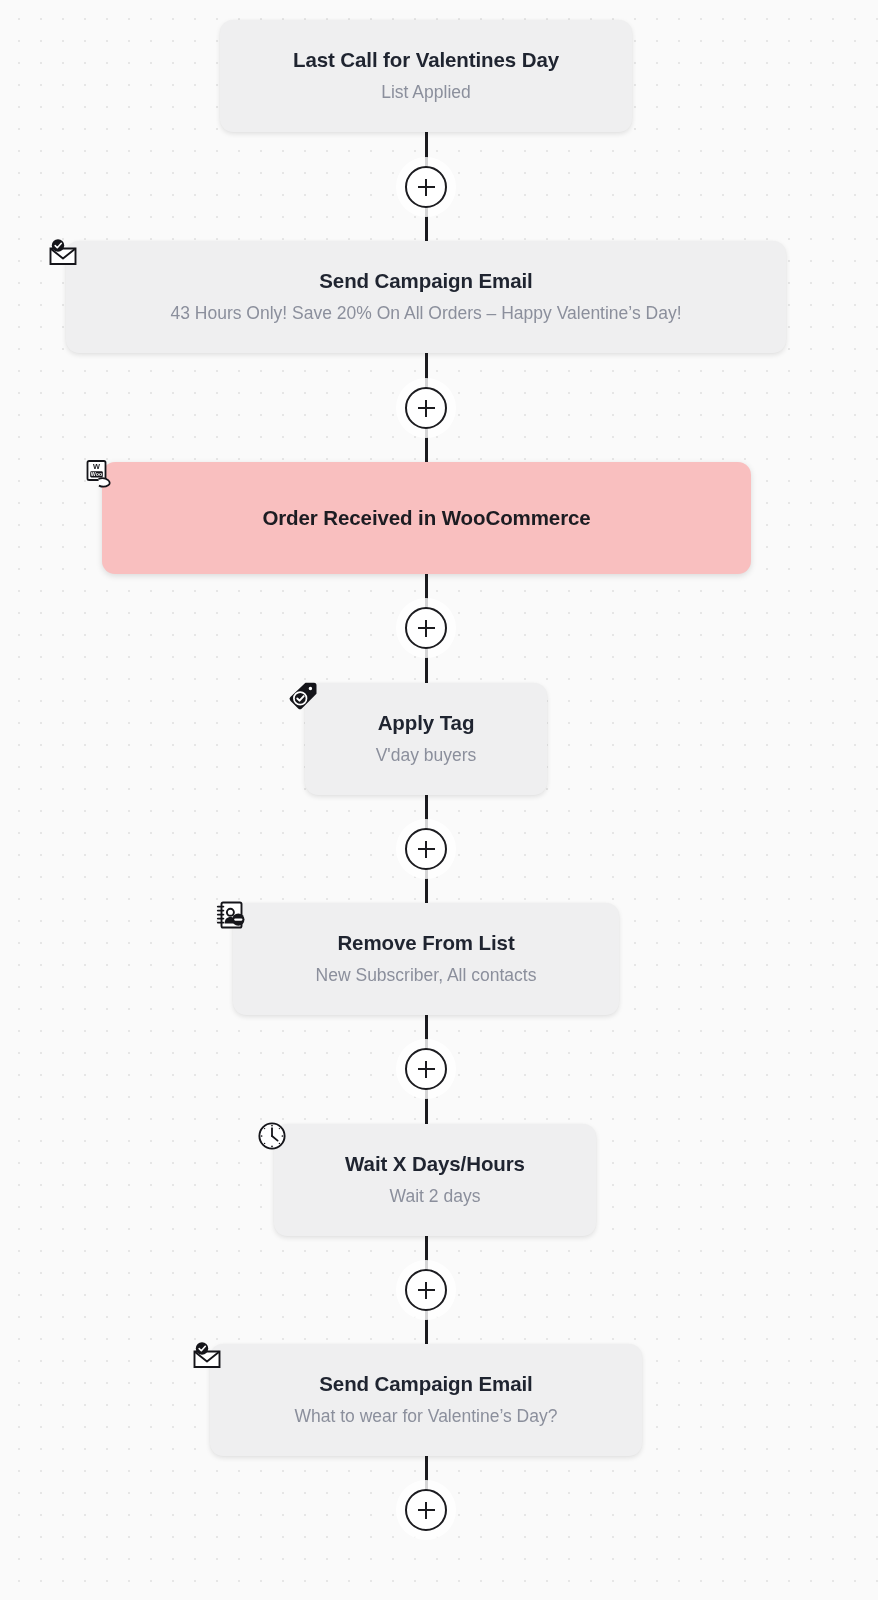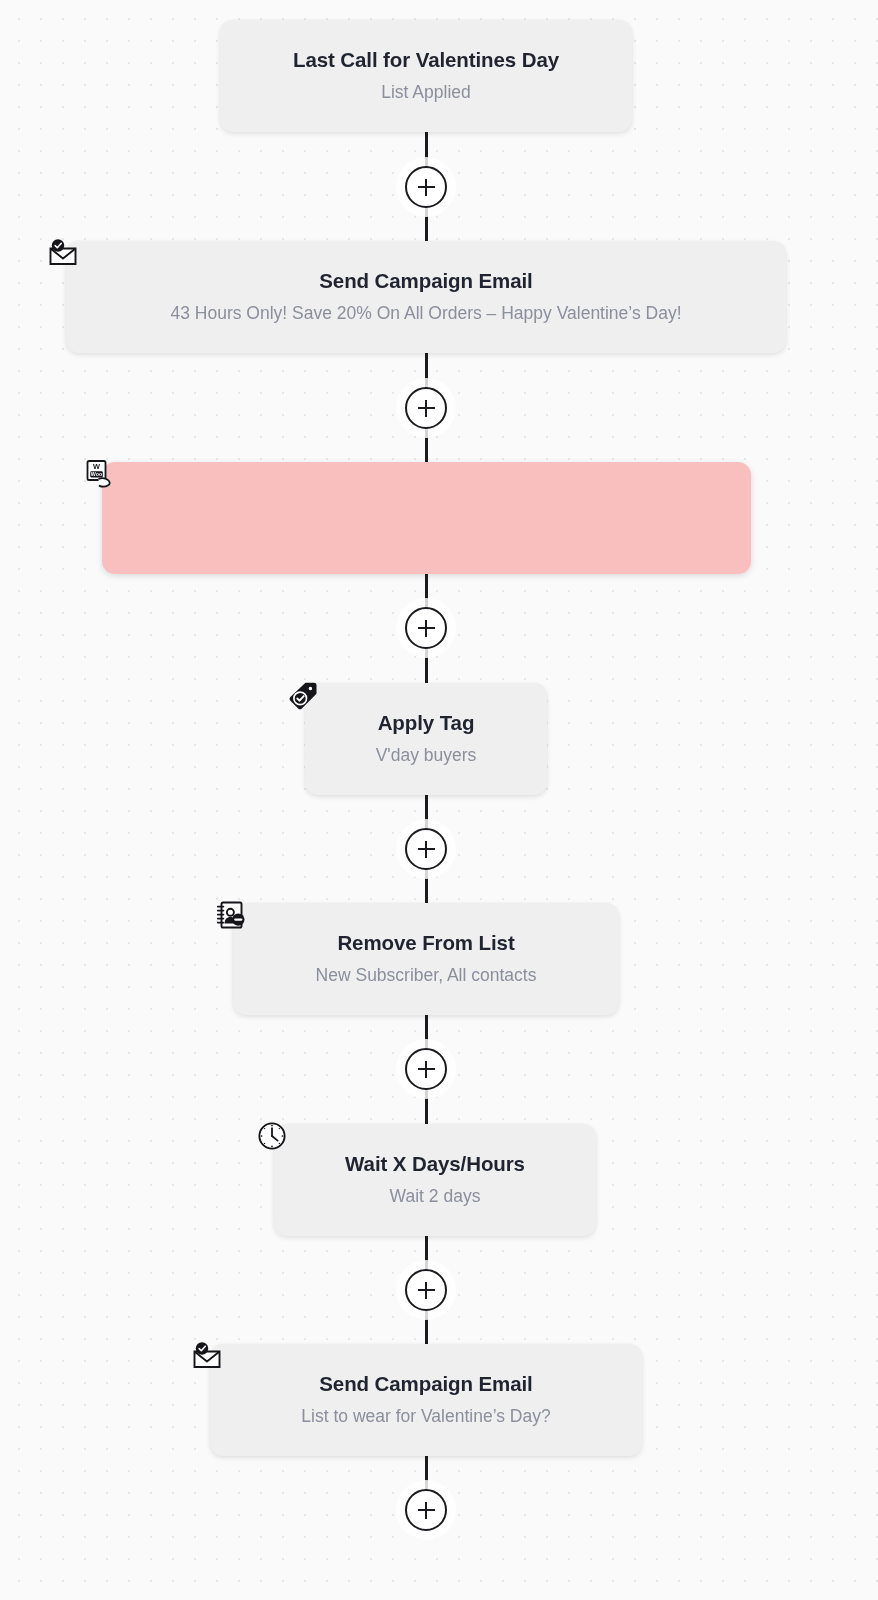--- a/index.html
+++ b/index.html
@@ -150,20 +150,21 @@
     <div class="node pink" style="left: 102px; top: 462px; width: 649px; height: 112px;">
       <div class="node-icon">
     <svg viewBox="0 0 34 34" xmlns="http://www.w3.org/2000/svg">
       <rect x="4.5" y="4" width="18" height="19" rx="1.6" fill="#ffffff" stroke="#15151a" stroke-width="1.8"></rect>
       <text x="13.5" y="12.3" font-family="Liberation Sans, sans-serif" font-size="7.4" font-weight="700" fill="#15151a" text-anchor="middle">W</text>
       <rect x="7.2" y="14.2" width="12.6" height="6.2" rx="1.1" fill="#15151a"></rect>
       <text x="13.5" y="19.2" font-family="Liberation Sans, sans-serif" font-size="5.3" font-weight="700" fill="#ffffff" text-anchor="middle">Woo</text>
       <path d="M15.5 22 c3.5 -1.4 7.4 -0.6 9.6 1.1 c2.2 1.7 2.0 4.0 0.1 5.2 c-2.2 1.4 -6.4 1.6 -9.3 0.3" fill="#ffffff" stroke="#15151a" stroke-width="1.8" stroke-linejoin="round"></path>
     </svg>
       </div>
+      <div class="node-title">Order Received in WooCommerce</div>
     </div>
     <div class="node" style="left: 305px; top: 683px; width: 242px; height: 112px;">
       <div class="node-icon">
     <svg viewBox="0 0 34 34" xmlns="http://www.w3.org/2000/svg">
       <path d="M19.8 5.6 H28 a1.6 1.6 0 0 1 1.6 1.6 v8.2 L15.2 29.8 a1.7 1.7 0 0 1 -2.4 0 L5.0 22 a1.7 1.7 0 0 1 0 -2.4 Z" fill="#15151a" stroke="#15151a" stroke-width="1.8" stroke-linejoin="round"></path>
       <circle cx="24.4" cy="10.6" r="2.5" fill="#ffffff" stroke="#15151a" stroke-width="1.5"></circle>
       <circle cx="14.2" cy="20.4" r="6.3" fill="#15151a" stroke="#ffffff" stroke-width="1.7"></circle>
       <path d="M11.3 20.5 l2.2 2.2 l4.2 -4.6" fill="none" stroke="#ffffff" stroke-width="1.9" stroke-linecap="round" stroke-linejoin="round"></path>
     </svg>
       </div>
@@ -214,21 +215,21 @@
     <div class="node" style="left: 210px; top: 1344px; width: 432px; height: 112px;">
       <div class="node-icon">
     <svg viewBox="0 0 34 34" xmlns="http://www.w3.org/2000/svg">
       <path d="M3.5 12.5 h25 v15.5 h-25 z" fill="#ffffff" stroke="#15151a" stroke-width="1.9"></path>
       <path d="M3.5 12.5 L16 22.5 L28.5 12.5" fill="none" stroke="#15151a" stroke-width="1.9" stroke-linejoin="round"></path>
       <circle cx="11" cy="9.5" r="6.2" fill="#15151a"></circle>
       <path d="M8.2 9.6 l2.1 2.1 l4.0 -4.4" fill="none" stroke="#ffffff" stroke-width="1.6" stroke-linecap="round" stroke-linejoin="round"></path>
     </svg>
       </div>
       <div class="node-title">Send Campaign Email</div>
-      <div class="node-sub">List to wear for Valentine’s Day?</div>
+      <div class="node-sub">What to wear for Valentine’s Day?</div>
     </div>
     <div class="plus-btn" style="top: 166px;"></div>
     <div class="plus-btn" style="top: 387px;"></div>
     <div class="plus-btn" style="top: 607px;"></div>
     <div class="plus-btn" style="top: 828px;"></div>
     <div class="plus-btn" style="top: 1048px;"></div>
     <div class="plus-btn" style="top: 1269px;"></div>
     <div class="plus-btn" style="top: 1489px;"></div>
   </div>
 

